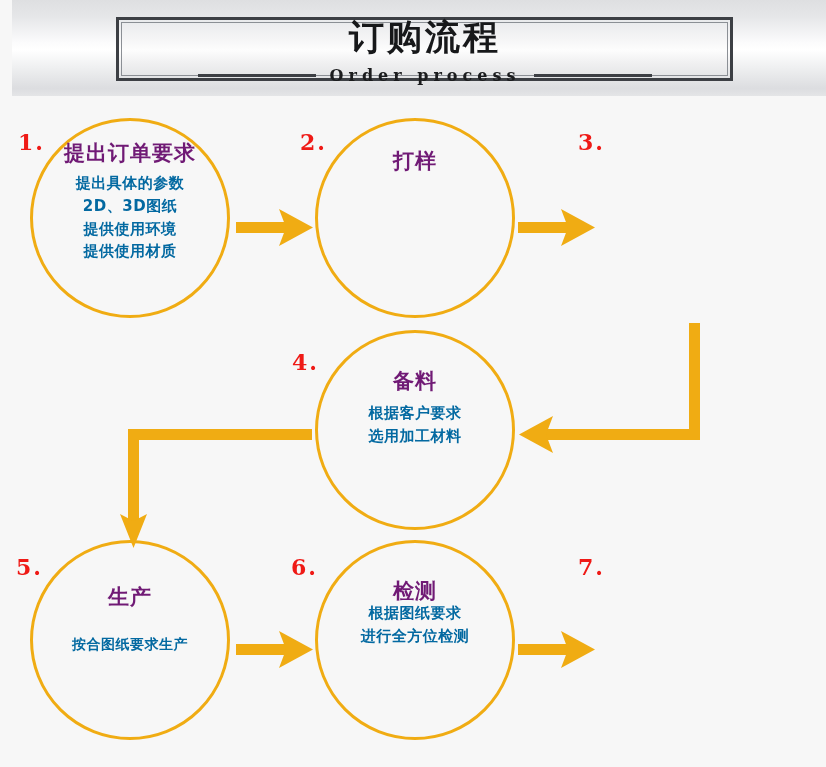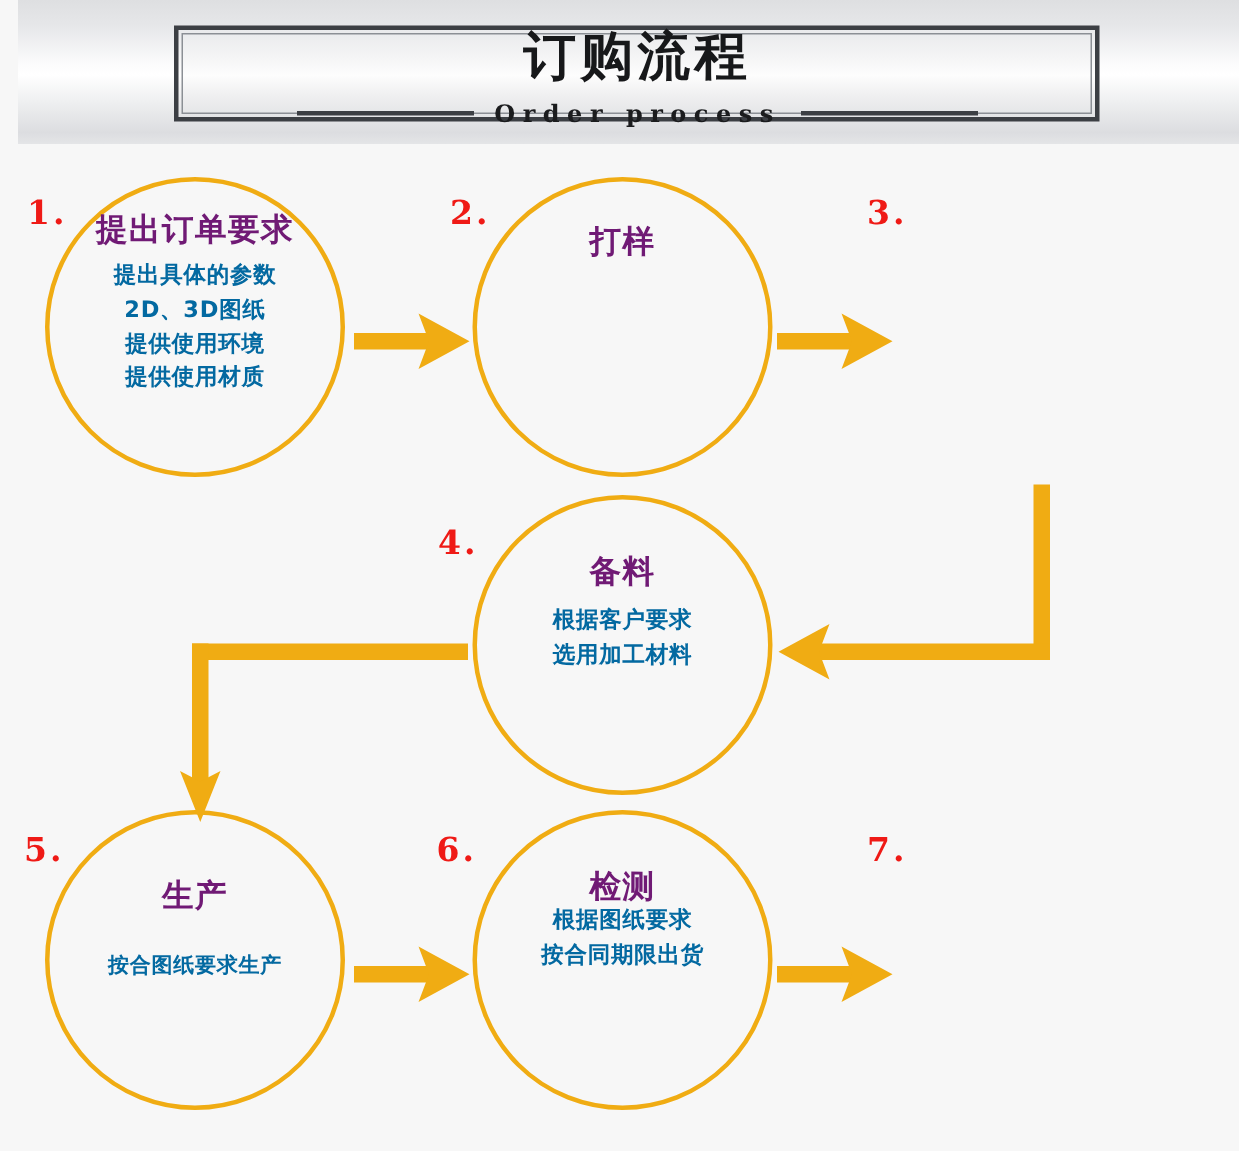--- a/index.html
+++ b/index.html
@@ -248,19 +248,19 @@
     <div class="node-body">
       <div>按合图纸要求生产</div>
     </div>
   </div>
 
   <div class="num" id="num6">6.</div>
   <div class="node" id="node6">
     <div class="node-title">检测</div>
     <div class="node-body">
       <div>根据图纸要求</div>
-      <div>按合同期限出货</div>
+      <div>进行全方位检测</div>
     </div>
   </div>
 
   <div class="num" id="num7">7.</div>
 
 </div>
 
 </body></html>

